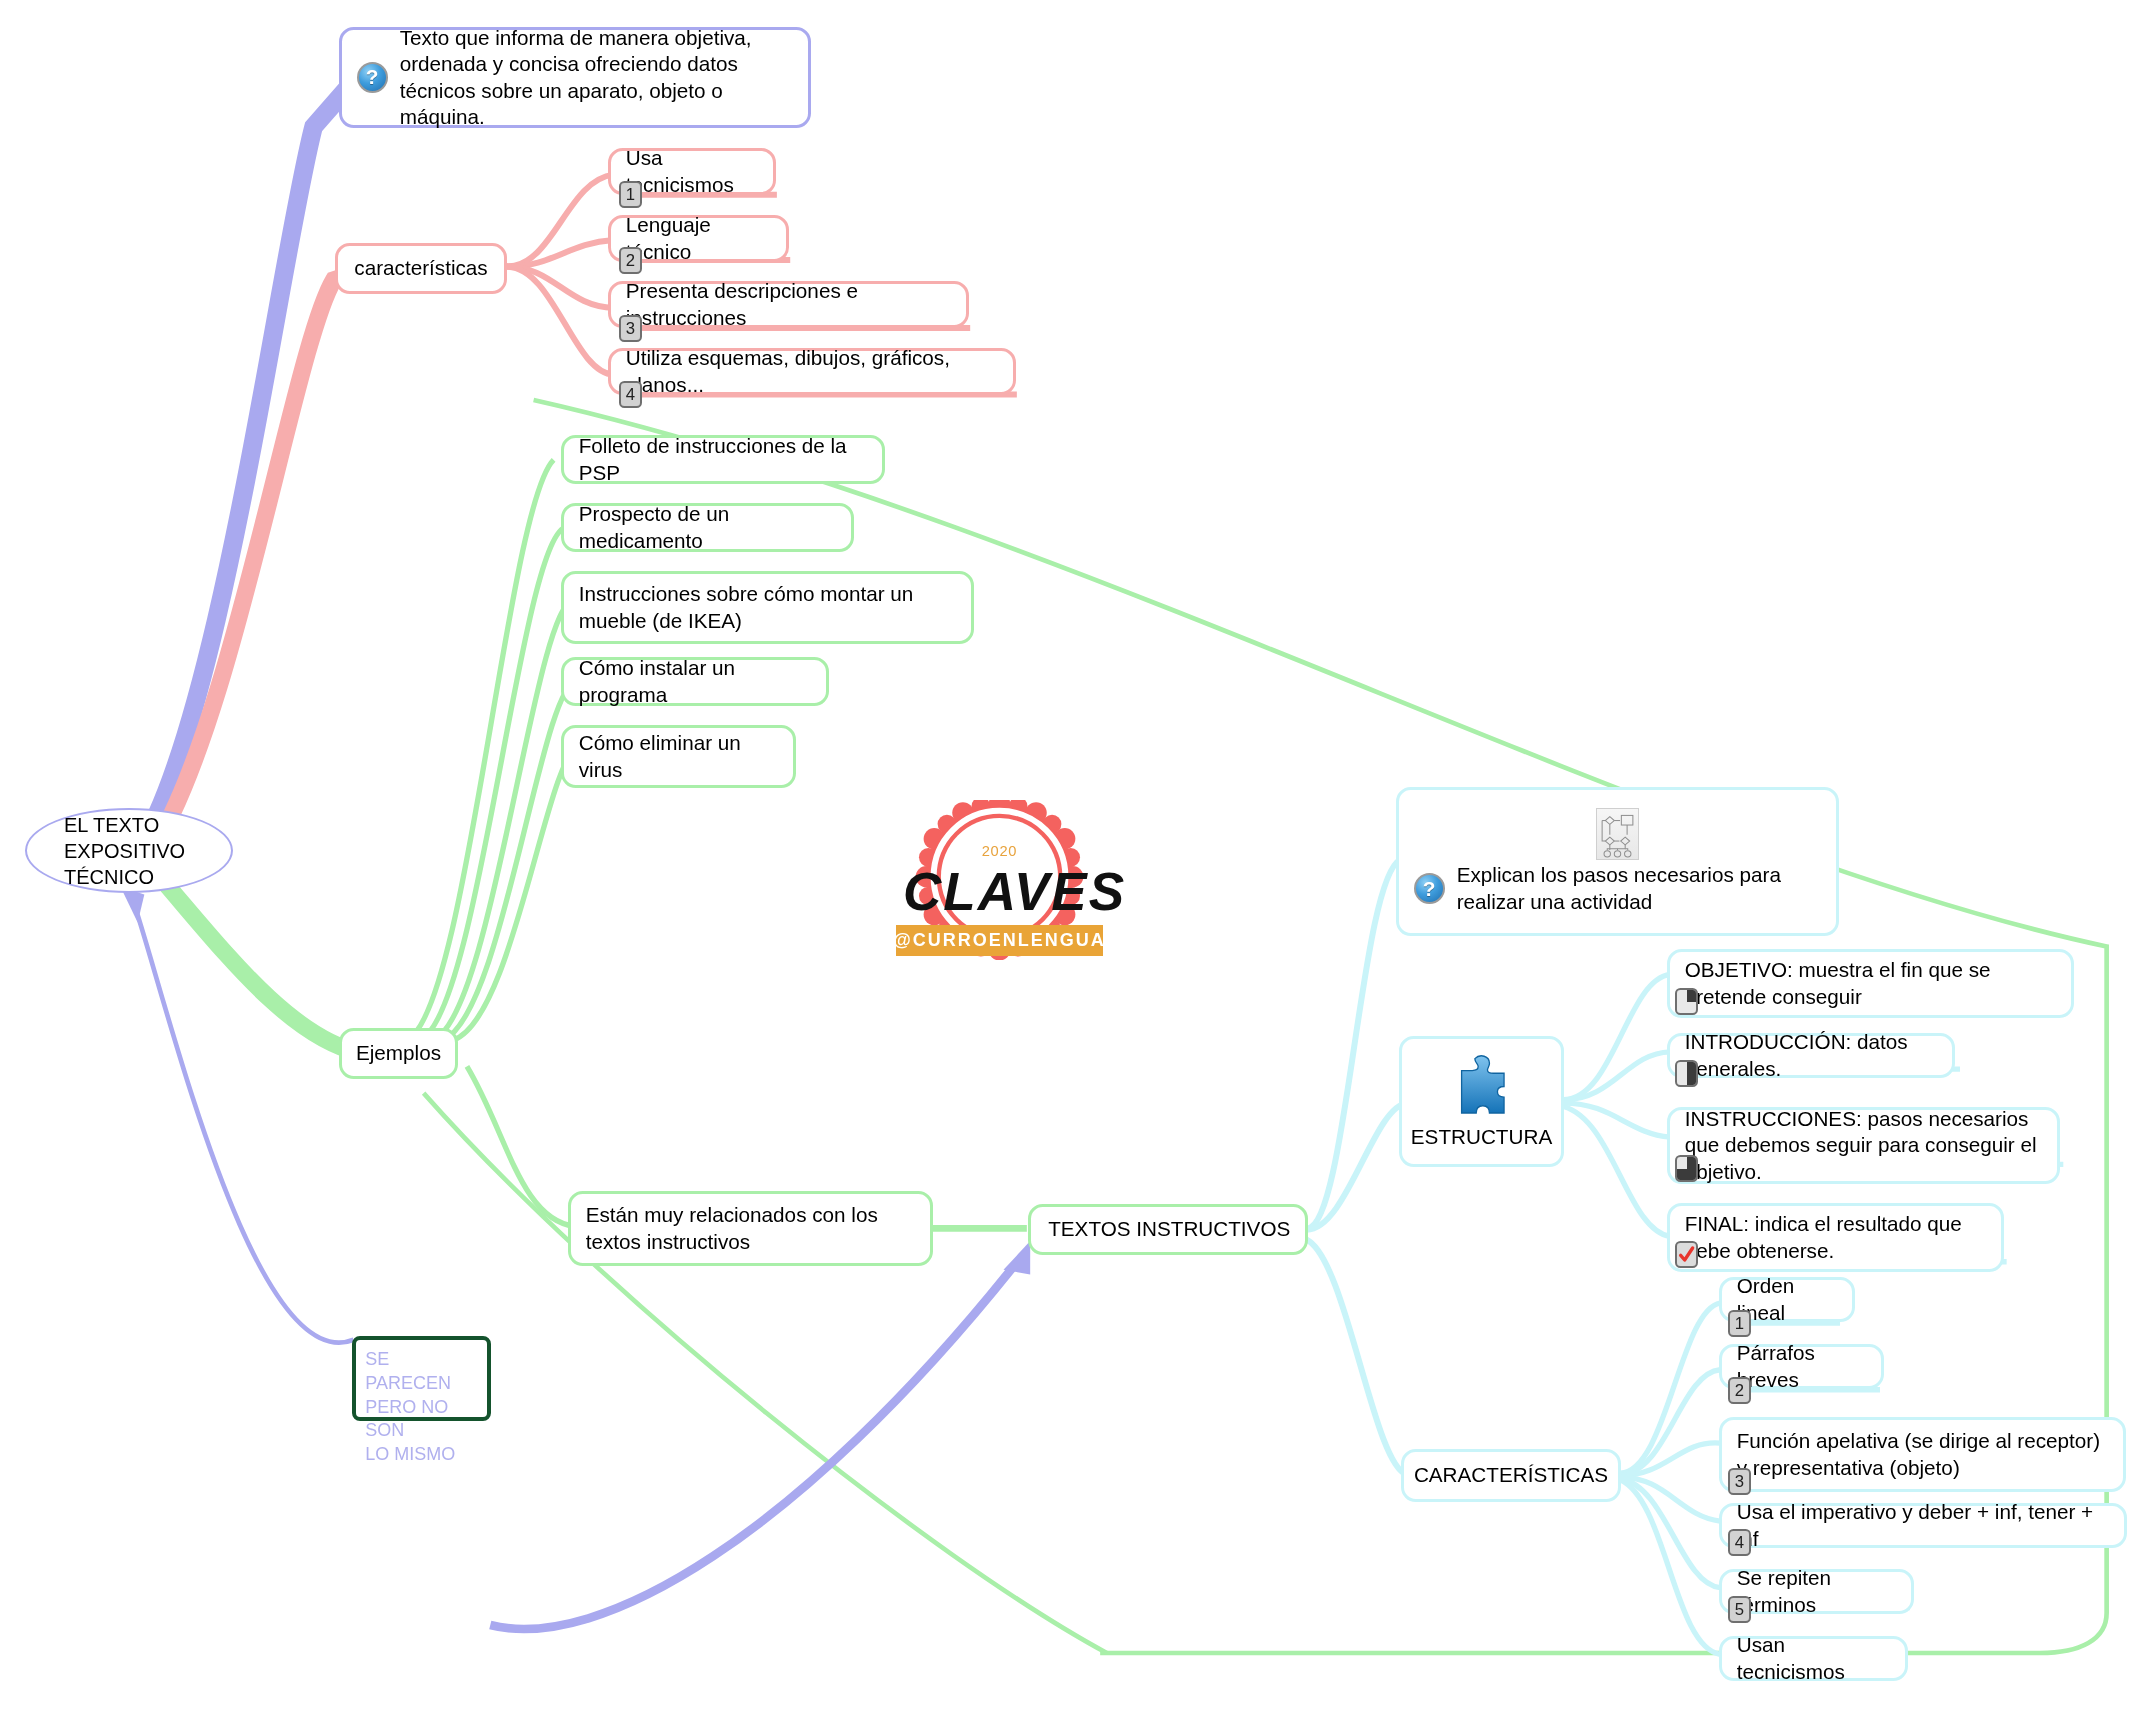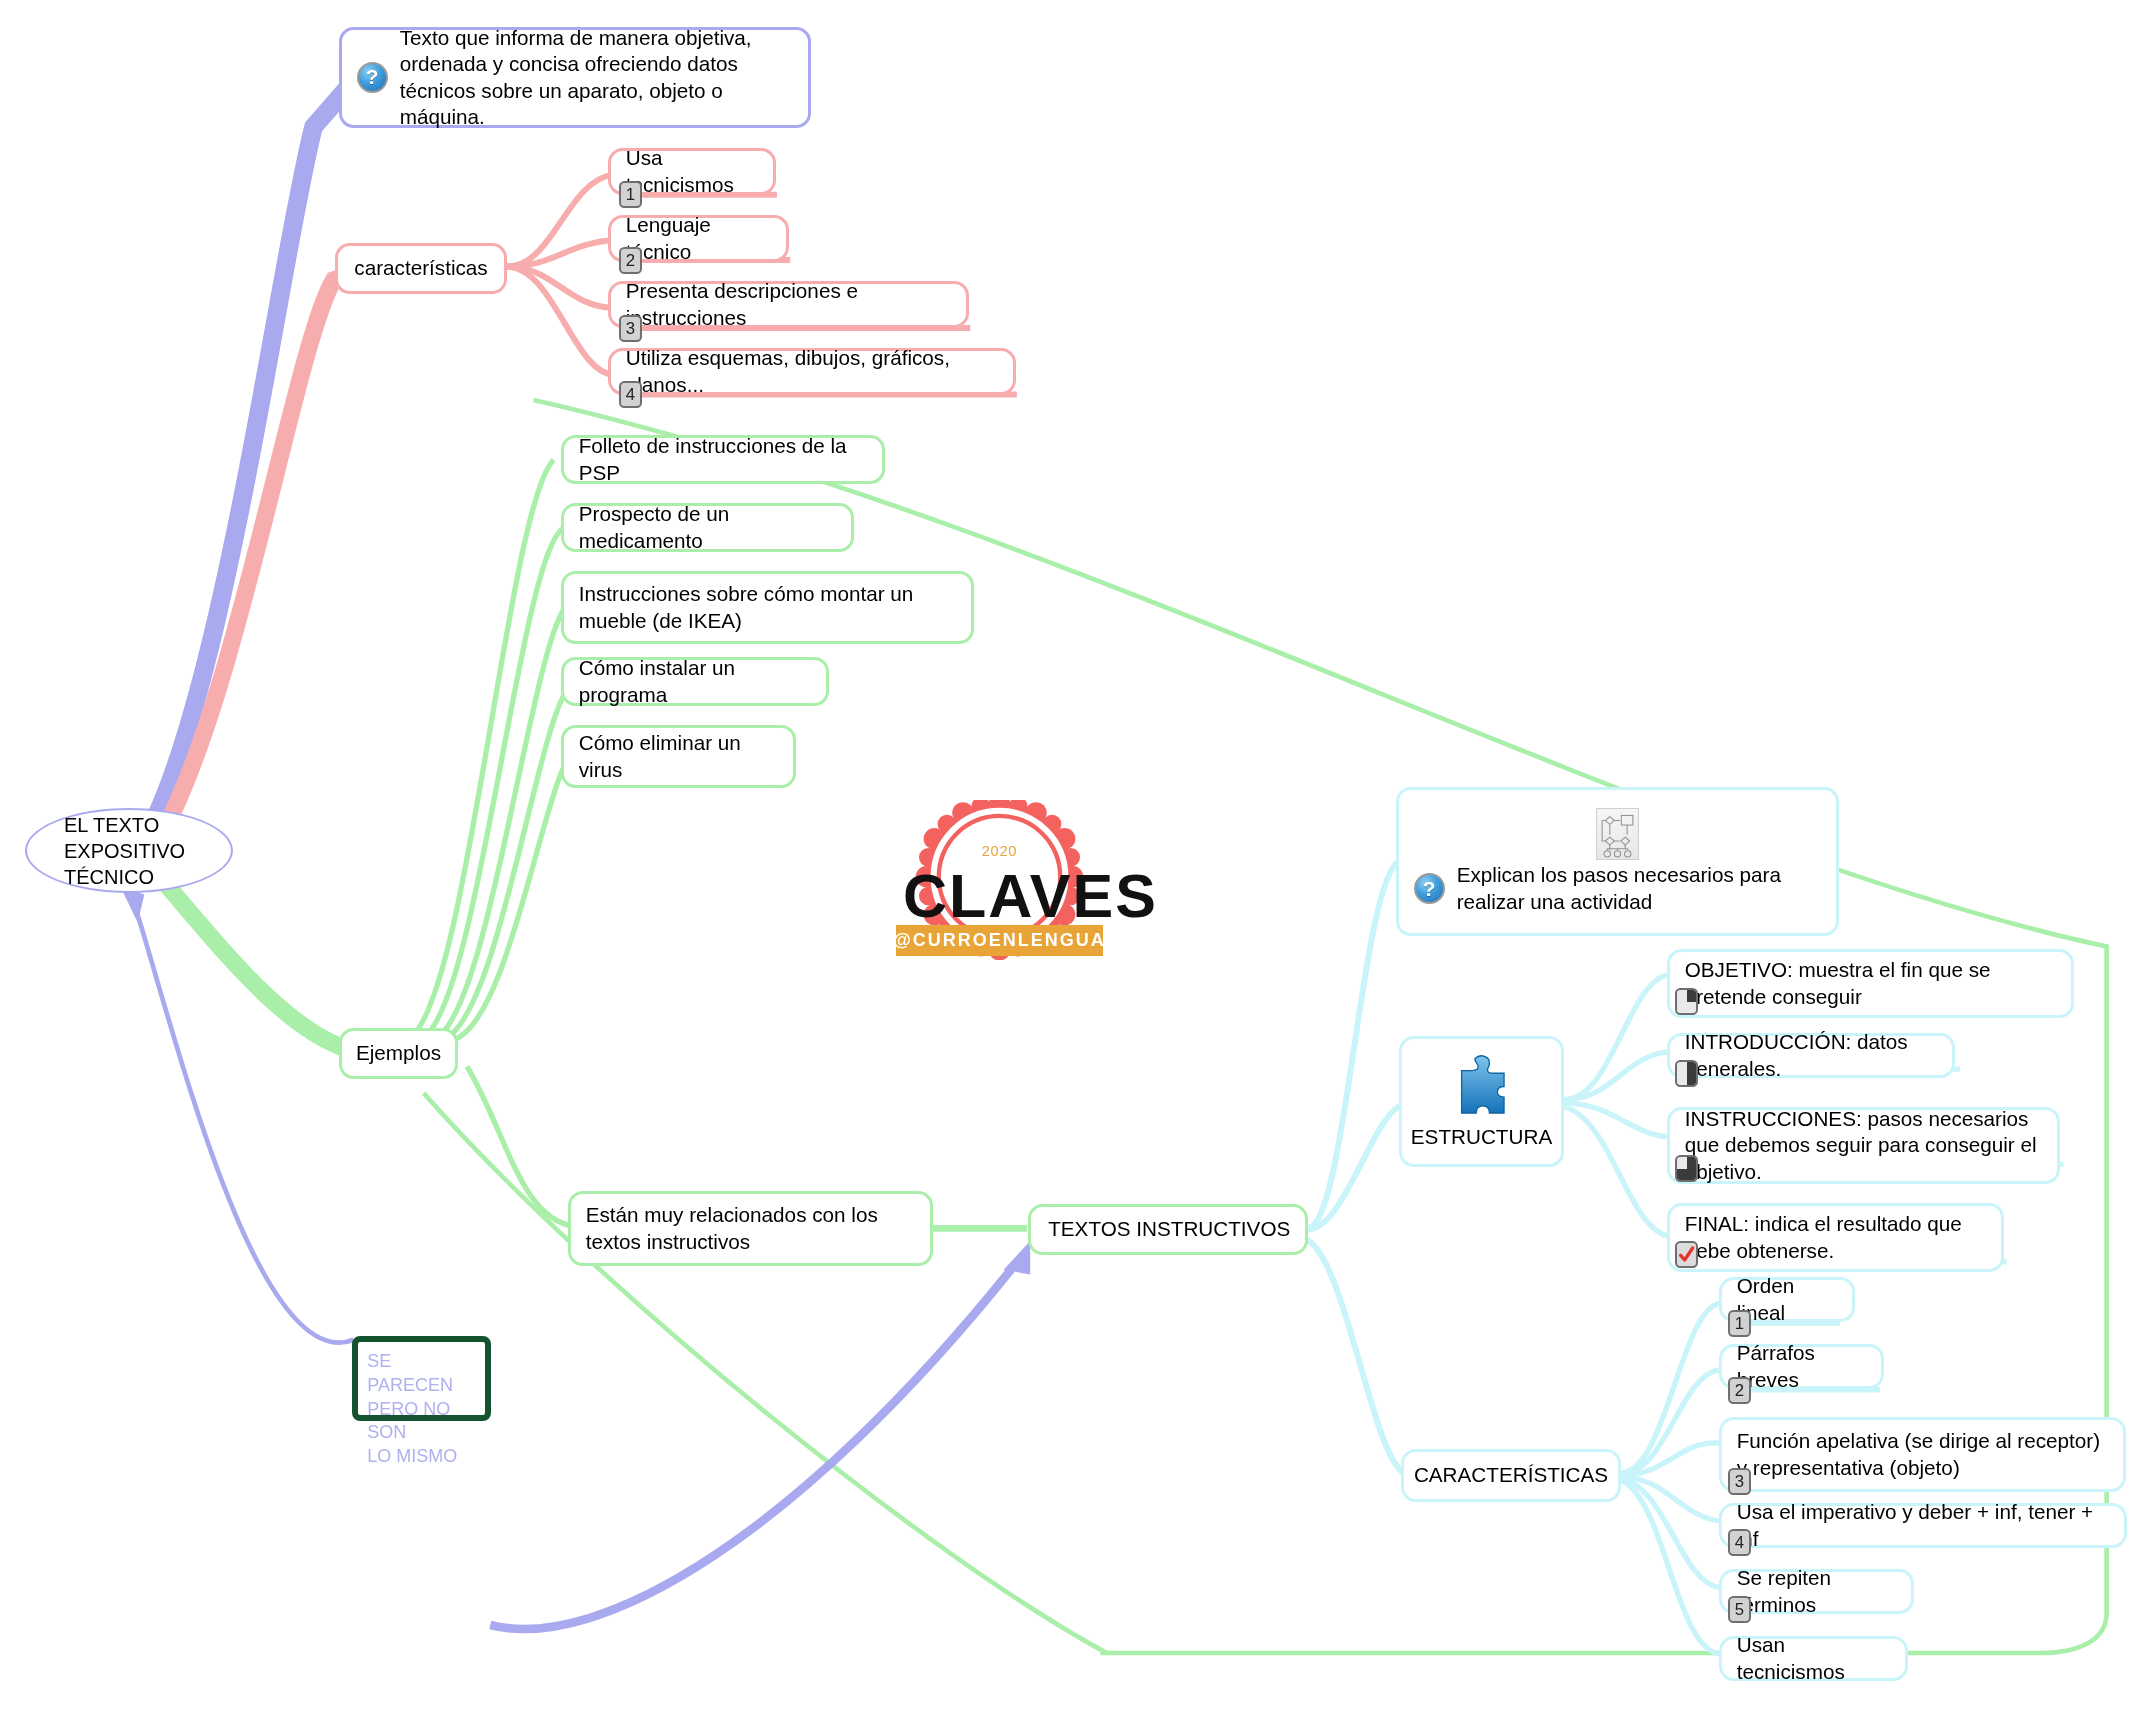--- a/index.html
+++ b/index.html
@@ -49,21 +49,21 @@
     display:flex;align-items:center;
     padding-left:37px;
     font-size:20px;line-height:1.3;color:#000;
     z-index:6;
   }
 
   
   .rel-label{
     position:absolute;
     box-sizing:border-box;
-    border:6px solid #14532d;
+    border:4px solid #14532d;
     border-radius:8px;
     background:#fff;
     color:#b0b0ee;
     font-size:18px;
     line-height:1.32;
     padding:8px 9.3px;
     z-index:7;
   }
 
   
@@ -111,22 +111,23 @@
   .puzzle{display:block;}
 
   
   .logo{position:absolute;z-index:8;}
   .logo .yr{
     position:absolute;left:0;right:0;top:43px;text-align:center;
     font-size:14.7px;color:#e8a33d;font-weight:normal;letter-spacing:0.7px;
   }
   .logo .nm{
     position:absolute;left:0;right:16px;top:61px;text-align:center;
-    font-size:61px;font-weight:bold;color:#111;letter-spacing:2px;
+    font-size:53px;font-weight:bold;color:#111;letter-spacing:2px;
     font-family:"Liberation Sans",sans-serif;
+    font-style:italic;
   }
   .logo .band{
     position:absolute;left:-6.7px;right:-6.7px;top:125px;height:31px;
     background:#e9a437;display:flex;align-items:center;justify-content:center;
     color:#fff;font-size:18px;font-weight:bold;letter-spacing:2px;
   }
 </style>
 </head>
 <body>
 

